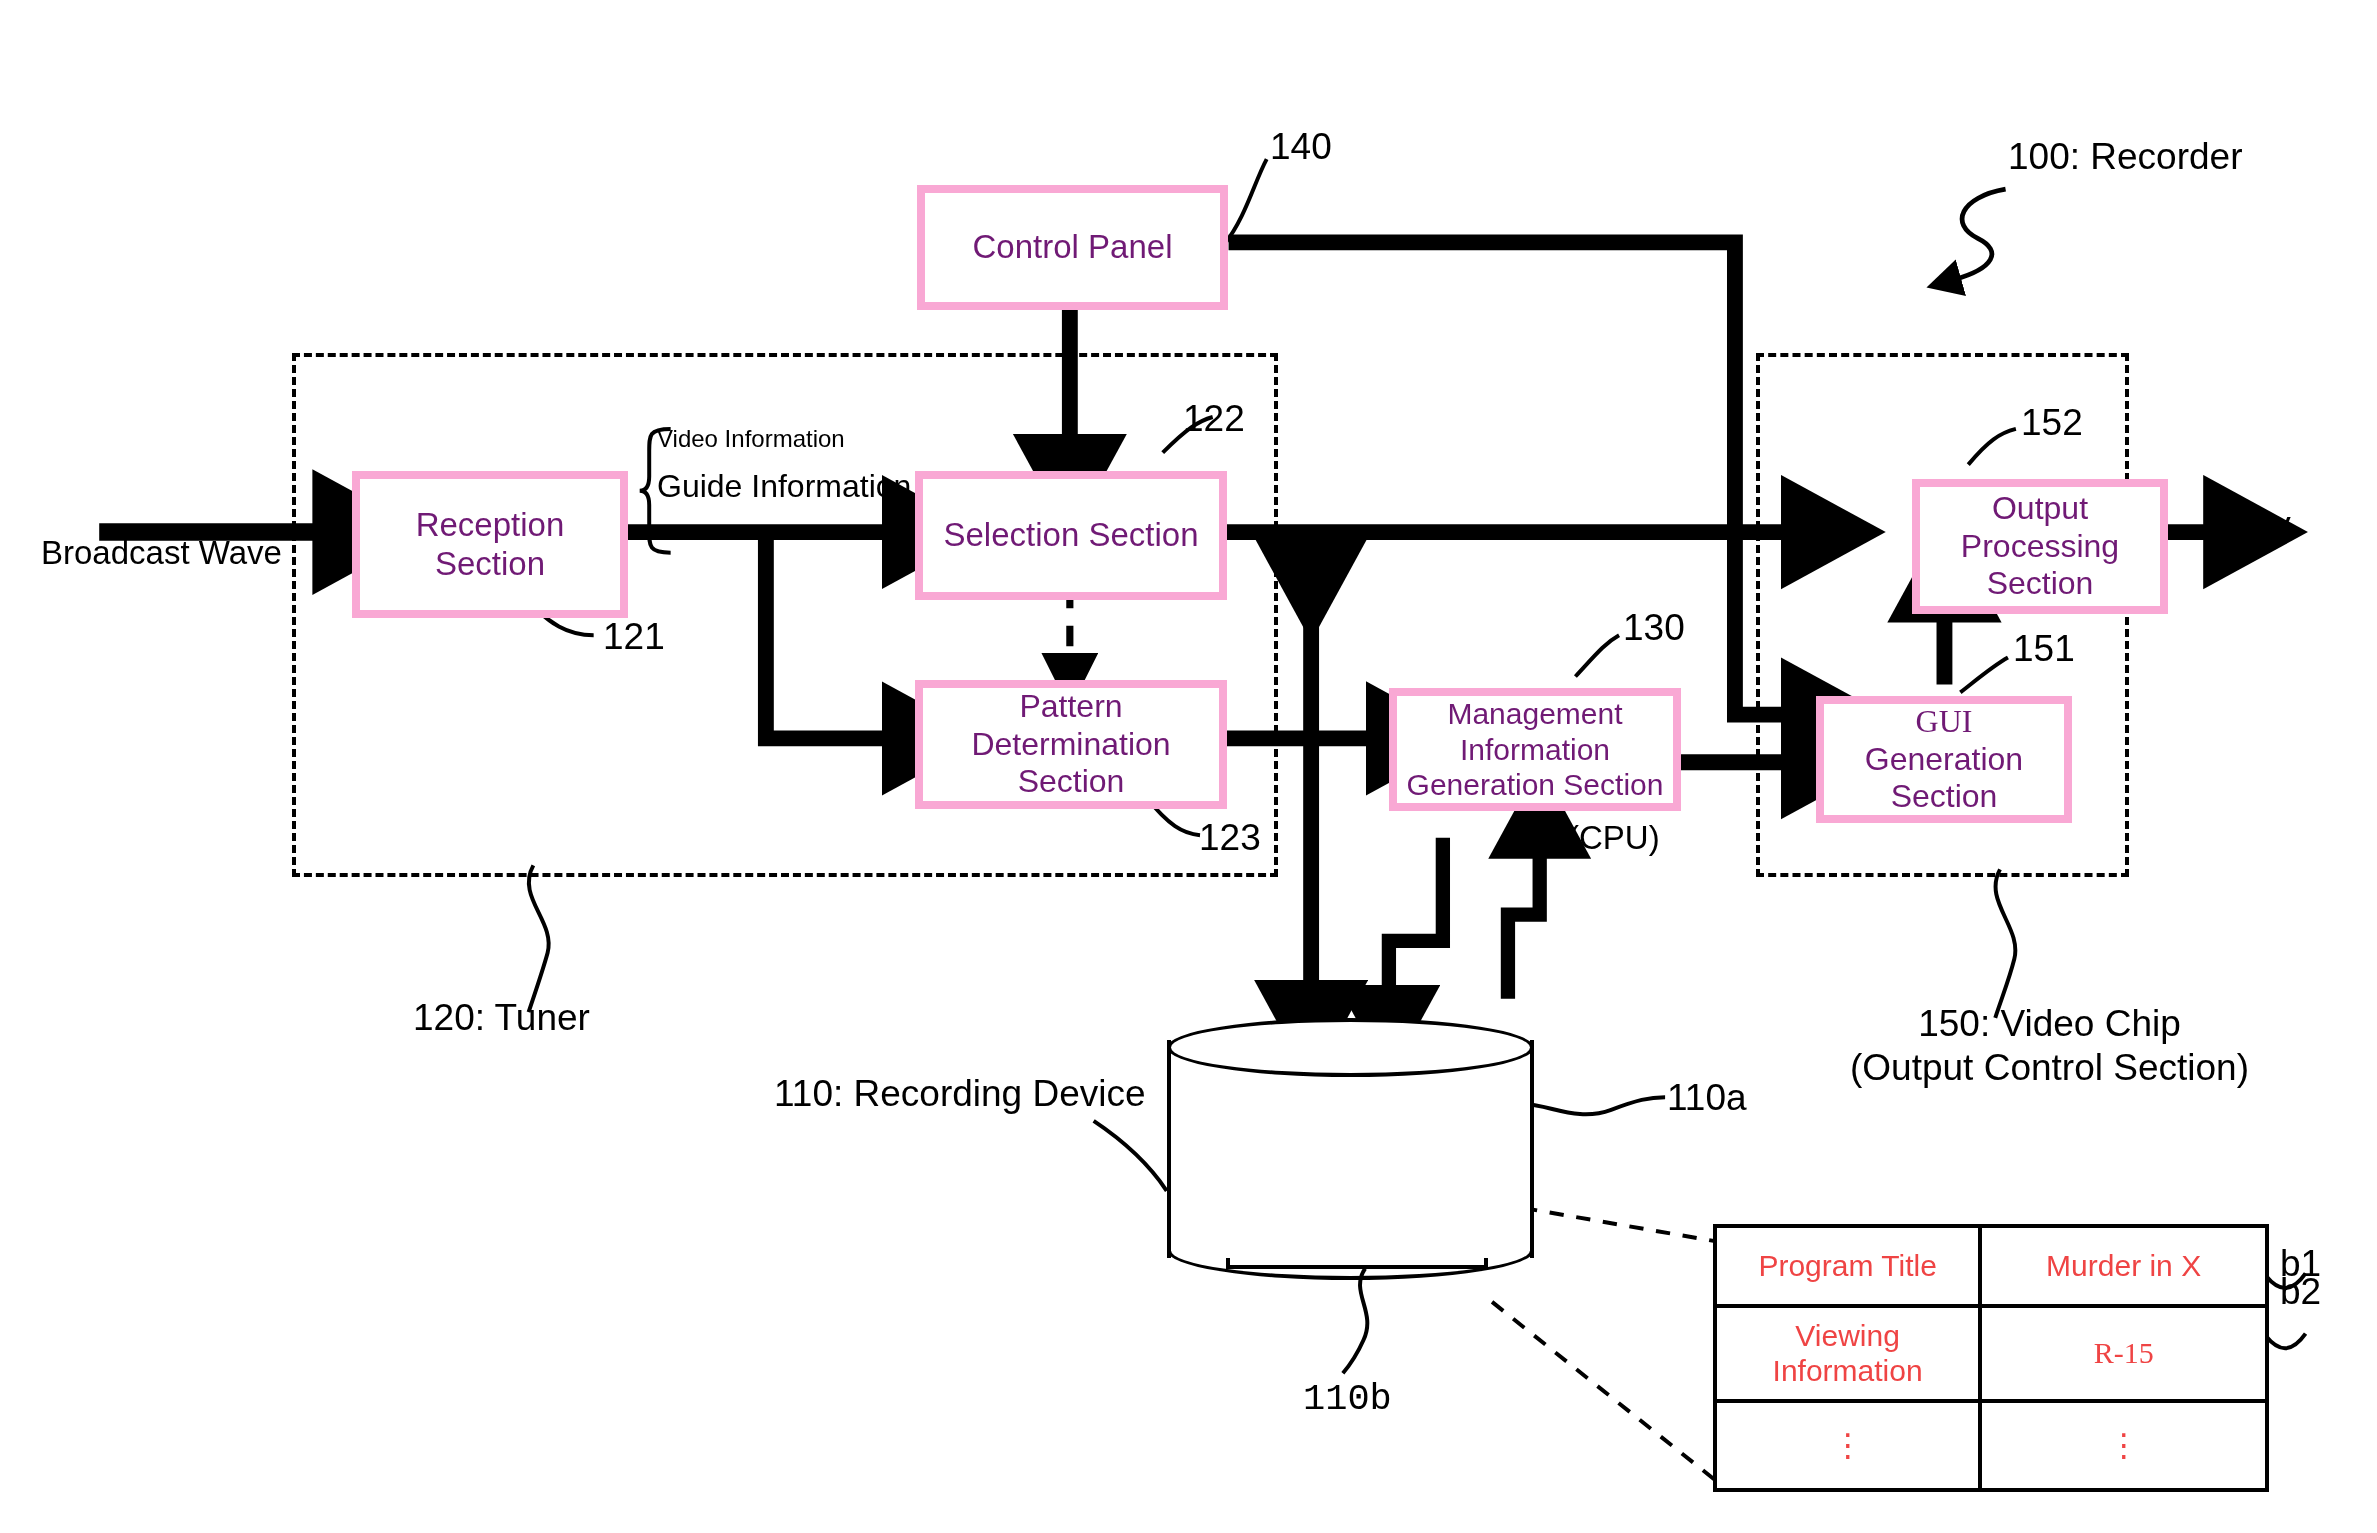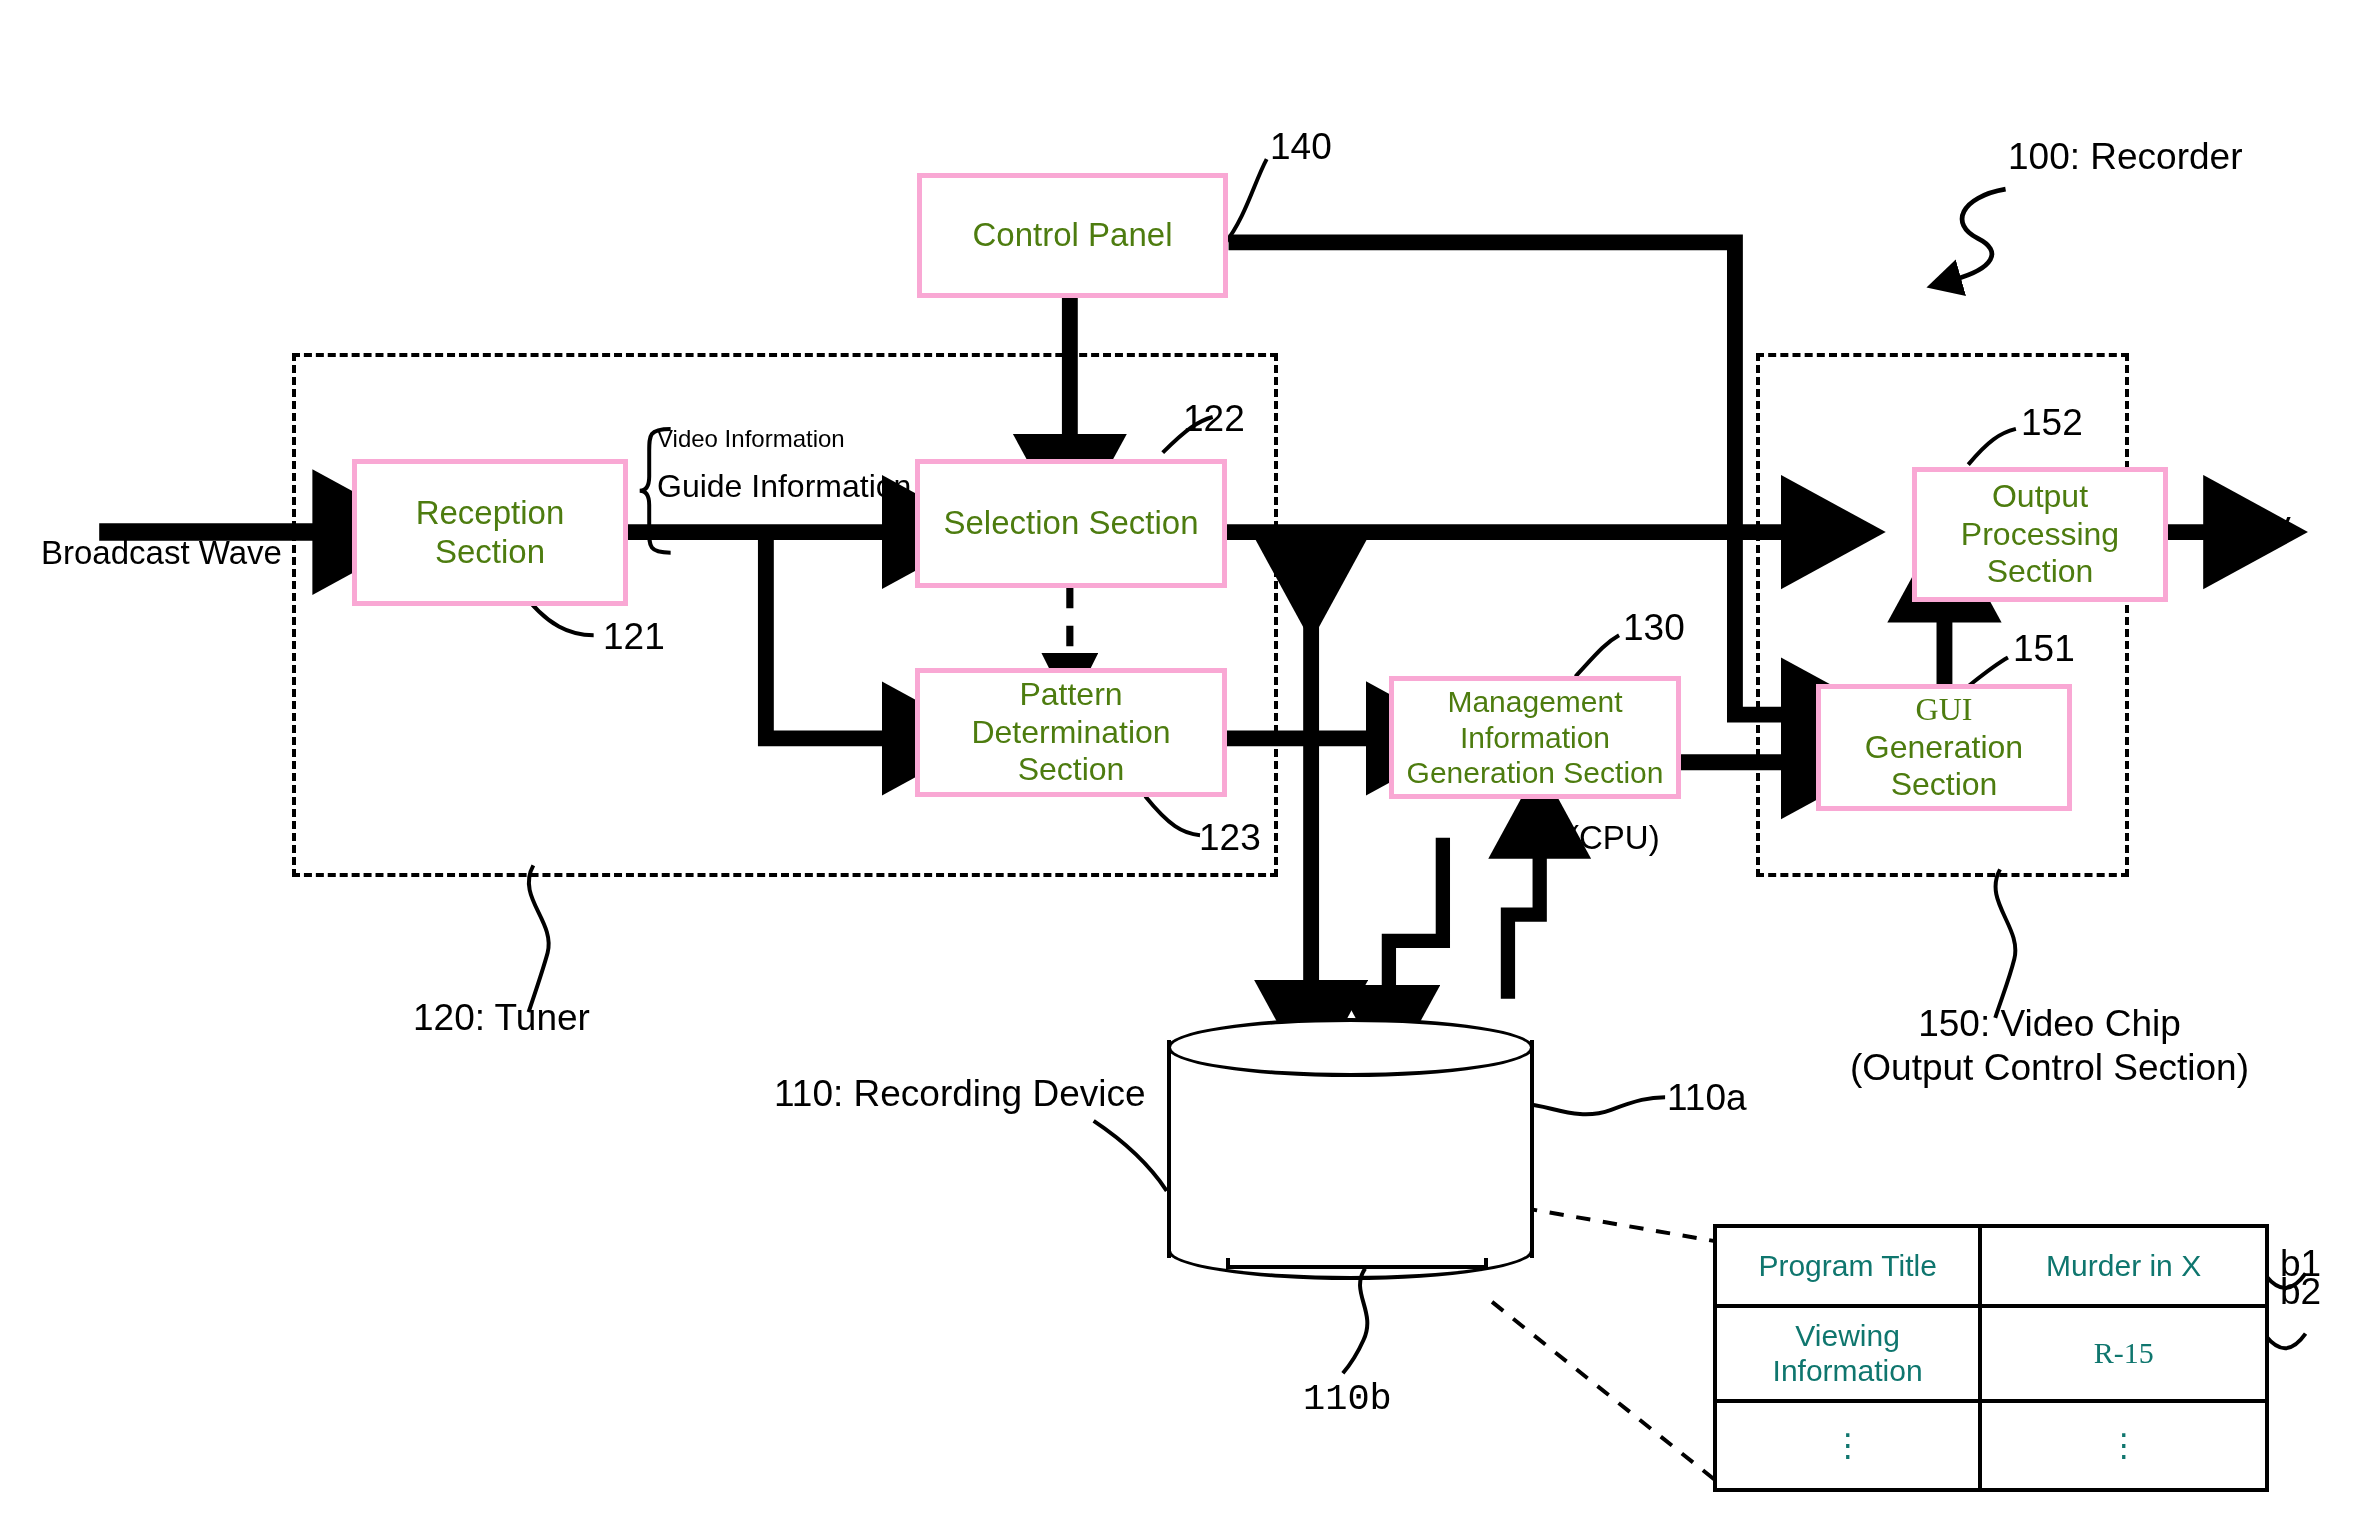--- a/index.html
+++ b/index.html
@@ -20,29 +20,30 @@
     position: absolute;
     left: 0; top: 0;
     width: 2377px;
     height: 1534px;
     pointer-events: none;
   }
   
   .block {
     position: absolute;
     box-sizing: border-box;
-    border: 5px solid #f9a8d4;
+    border: 8px solid #f9a8d4;
     background: #fff;
     display: flex;
     align-items: center;
     justify-content: center;
     text-align: center;
     line-height: 1.18;
-    color: #4d7c0f;
+    color: #701a75;
     z-index: 5;
+    margin-top: 12px;
   }
   .block .lbl { display: block; padding: 0 4.8px; }
   
   .dashgroup {
     position: absolute;
     box-sizing: border-box;
     border: 4px dashed #000;
     background: transparent;
     z-index: 1;
   }
@@ -106,21 +107,21 @@
   .info-table {
     position: absolute;
     border-collapse: collapse;
     background: #fff;
     z-index: 6;
   }
   .info-table td {
     border: 4px solid #000;
     text-align: center;
     vertical-align: middle;
-    color: #0f766e;
+    color: #ef4444;
     line-height: 1.15;
     padding: 3.2px 6.4px;
   }
   .dots {
     font-size: 32px;
     letter-spacing: 0;
     line-height: 0.55;
   }
   .serif { font-family: "Liberation Serif", serif; }
 </style>

